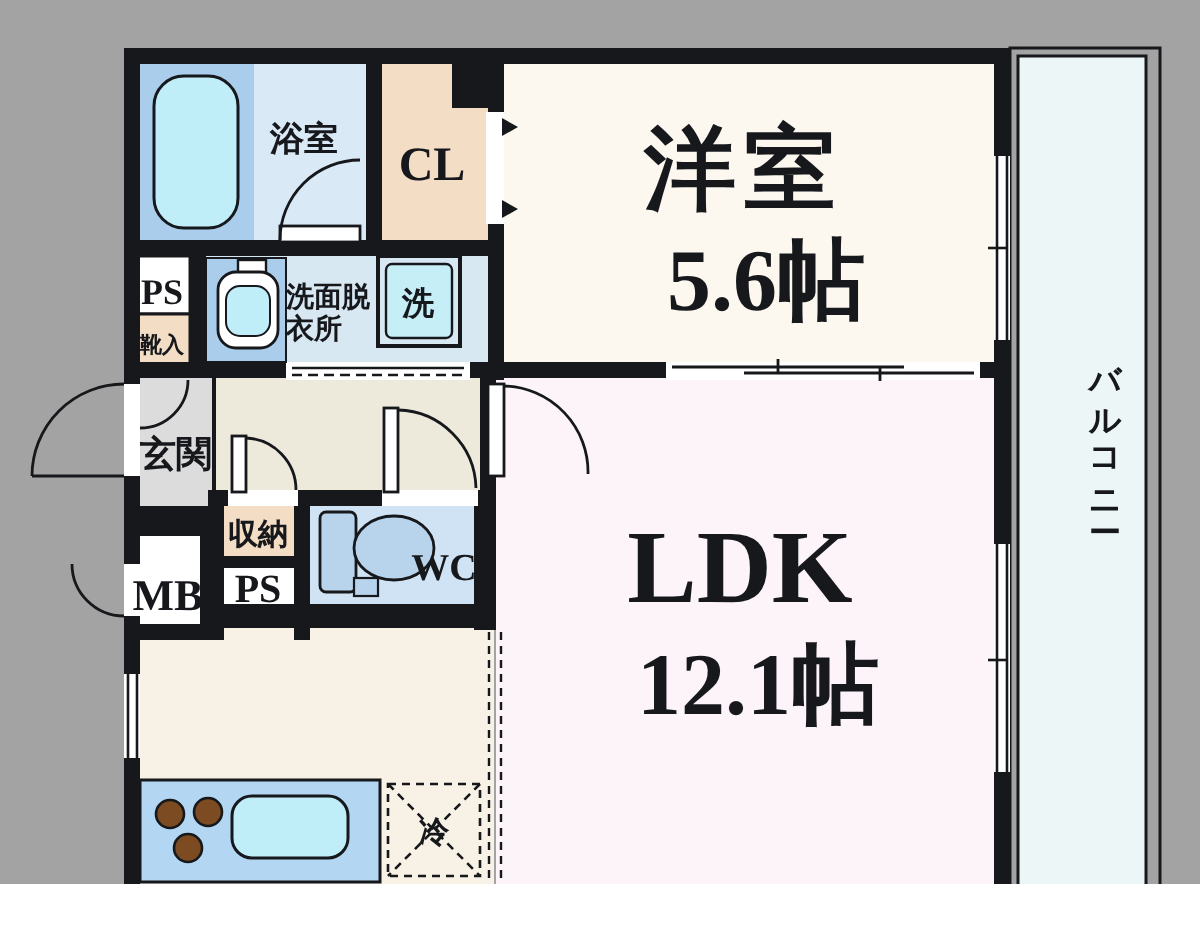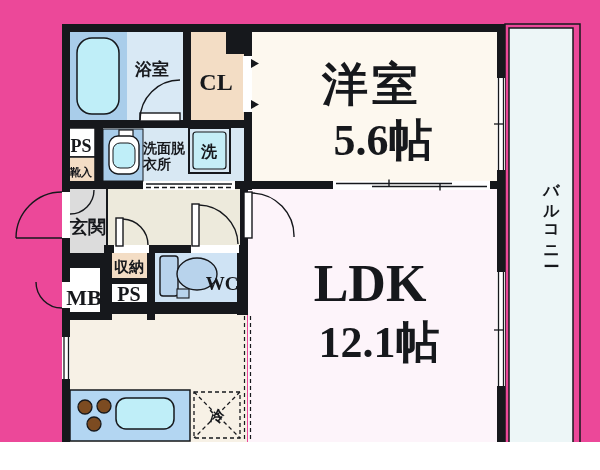--- a/index.html
+++ b/index.html
@@ -1,16 +1,16 @@
 <!DOCTYPE html>
 <html><head>
 <meta charset="utf-8">
 <style>
   html,body{margin:0;padding:0;background:#ffffff;}
-  .stage{width:600px;height:442px;position:relative;background:#ec4899;overflow:hidden;}
+  .stage{width:600px;height:442px;position:relative;background:#a3a3a3;overflow:hidden;}
   svg{display:block;}
   text{font-family:"Liberation Serif","DejaVu Serif",serif;fill:#16181c;font-weight:bold;}
   .lbl-big{letter-spacing:4px;}
   .vtext{writing-mode:vertical-rl;letter-spacing:3px;}
 </style>
 </head>
 <body>
 
 <div class="stage">
 <svg width="600" height="470" viewBox="0 0 600 470">

